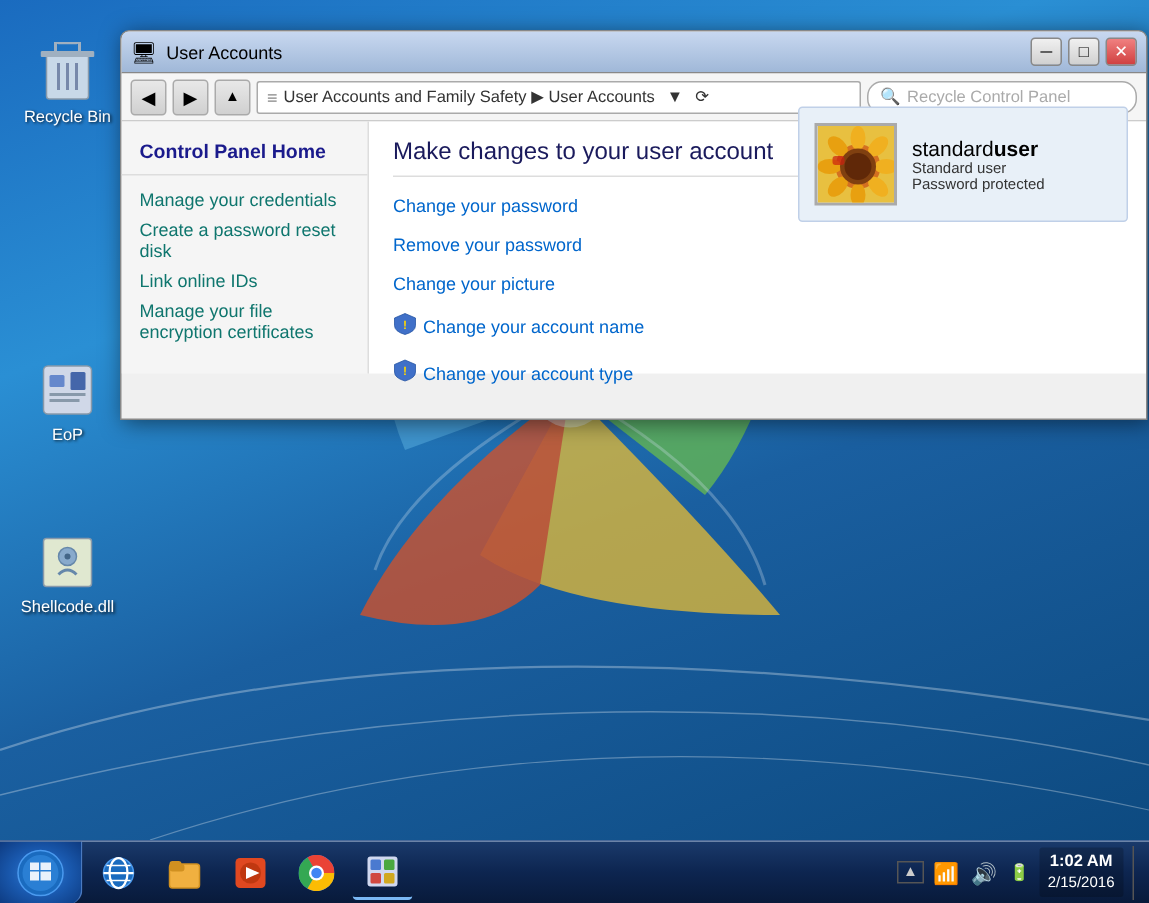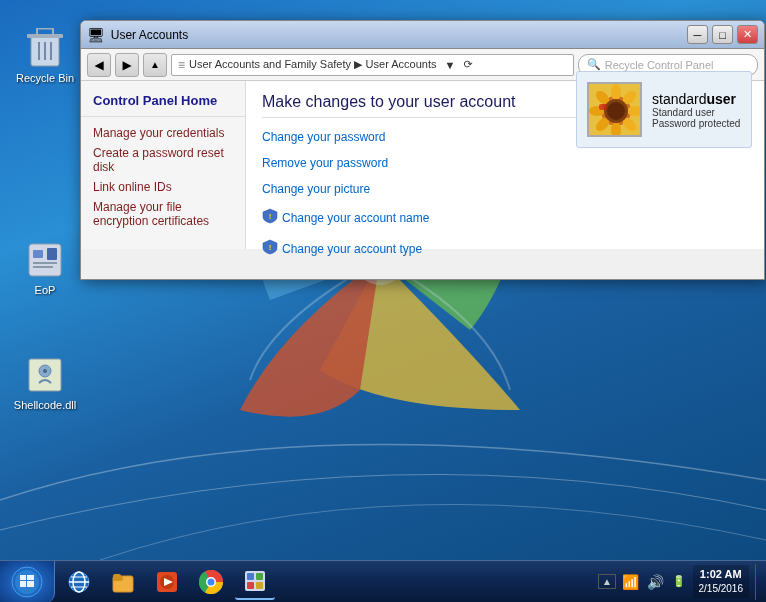--- a/index.html
+++ b/index.html
@@ -215,21 +215,21 @@
       font-size: 13px;
       font-weight: bold;
       color: #1a1a8c;
       padding: 4px 12px 8px;
       border-bottom: 1px solid #ddd;
       margin-bottom: 6px;
     }
 
     .sidebar-link {
       font-size: 12px;
-      color: #7f1d1d;
+      color: #0f766e;
       padding: 3px 12px;
       cursor: pointer;
       display: block;
       text-decoration: none;
     }
 
     
     #main-content {
       flex: 1;
       padding: 12px 16px;
@@ -259,21 +259,21 @@
       display: flex;
       align-items: center;
       gap: 4px;
     }
 
     
     #user-panel {
       position: absolute;
       right: 12px;
       top: 50px;
-      width: 176px;
+      width: 220px;
       background: #e8f0f8;
       border: 1px solid #c0d0e8;
       border-radius: 3px;
       padding: 10px;
       display: flex;
       align-items: center;
       gap: 10px;
     }
 
     #user-avatar {

